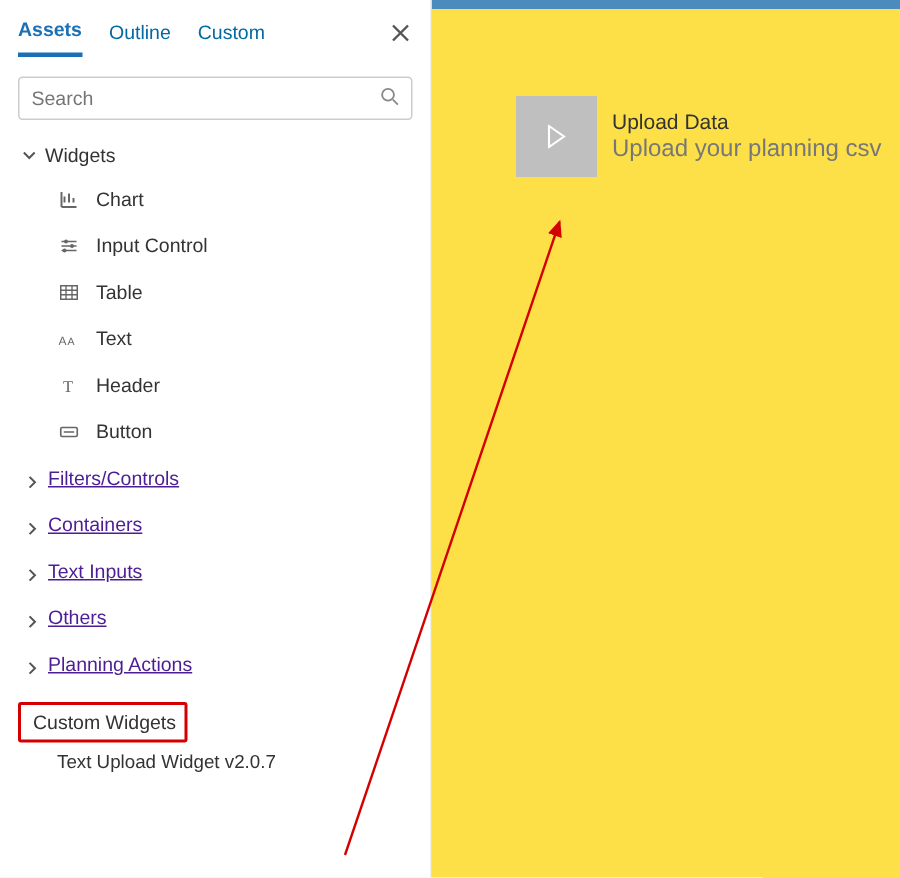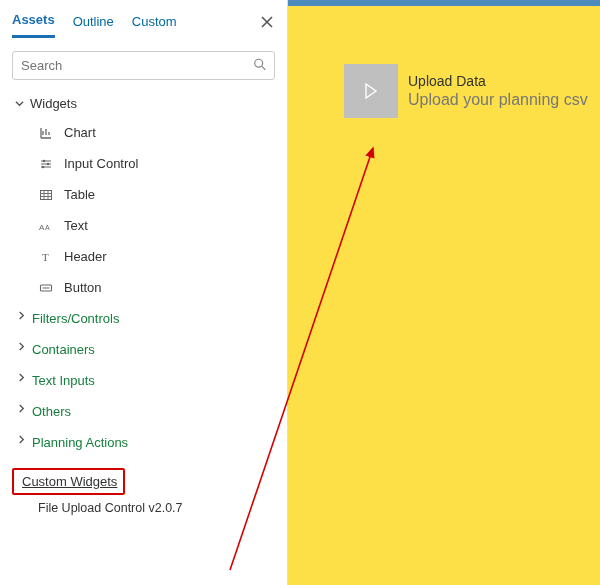--- a/index.html
+++ b/index.html
@@ -25,25 +25,25 @@
   .search .mag svg { width: 14px; height: 14px; }
 
   .tree { margin-top: 4px; }
   .node { display: flex; align-items: center; gap: 6px; padding: 6px 2px; cursor: pointer; color: #333; }
   .node .chev { width: 10px; display: inline-flex; justify-content: center; color: #555; }
   .node .chev svg { width: 9px; height: 9px; }
   .node.top { font-weight: 400; }
   .leaf { display: flex; align-items: flex-end; gap: 10px; padding: 8px 0 8px 26px; cursor: pointer; color: #333; }
   .leaf .icon { width: 16px; height: 14px; display: inline-flex; align-items: center; justify-content: center; color: #666; }
   .leaf .icon svg { width: 14px; height: 14px; }
-  .cat { padding: 8px 0 8px 4px; display: flex; align-items: flex-start; gap: 6px; cursor: pointer; color: #15803d; }
+  .cat { padding: 8px 0 8px 4px; display: flex; align-items: flex-end; gap: 6px; cursor: pointer; color: #4c1d95; text-decoration: underline; }
   .cat .chev { width: 10px; display: inline-flex; justify-content: center; color: #555; }
   .cat .chev svg { width: 9px; height: 9px; }
 
-  .highlight-box { border: 2px solid #d40000; border-radius: 2px; padding: 4px 6px 4px 2px; display: inline-flex; align-items: center; gap: 6px; text-decoration: underline; }
+  .highlight-box { border: 2px solid #d40000; border-radius: 2px; padding: 4px 6px 4px 2px; display: inline-flex; align-items: center; gap: 6px; }
   .child-leaf { padding: 6px 0 0 26px; color: #333; font-size: 12.5px; }
 
   
   .canvas { flex: 1; height: 100%; position: relative; background: #fde047; }
   .topbar { height: 6px; background: #4b8bbd; width: 100%; }
   .widget {
     position: absolute; top: 64px; left: 56px;
     display: flex; align-items: center; gap: 10px;
   }
   .widget-thumb {
@@ -197,21 +197,21 @@
       </div>
 
       <div style="margin-top:10px;">
         <span class="highlight-box">
           <span class="chev"><svg viewBox="0 0 10 10">
                 <path d="M1 3 L5 7 L9 3" stroke="currentColor" stroke-width="1.5" fill="none"></path>
               </svg></span>
           <span>Custom Widgets</span>
         </span>
       </div>
-      <div class="child-leaf">File Upload Control v2.0.7</div>
+      <div class="child-leaf">Text Upload Widget v2.0.7</div>
 
     </div>
   </div>
 
   <div class="canvas">
     <div class="topbar"></div>
 
     <div class="widget">
       <div class="widget-thumb">
         <svg viewBox="0 0 14 16">

